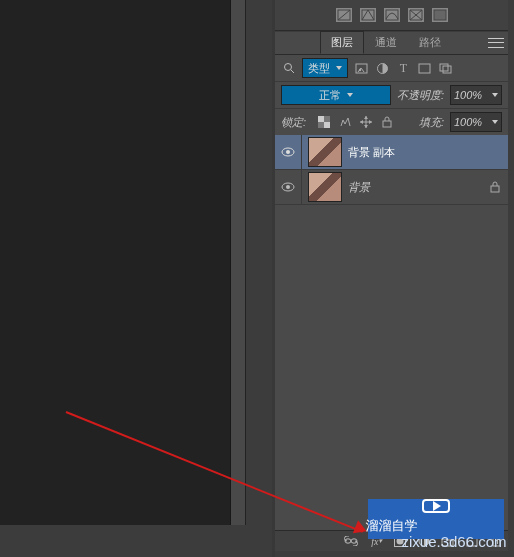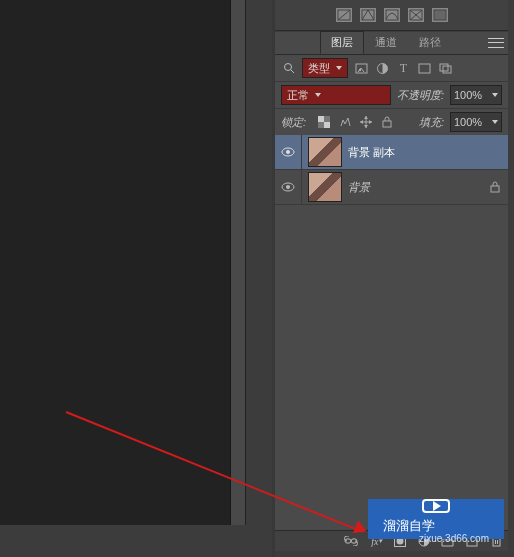--- a/index.html
+++ b/index.html
@@ -105,28 +105,29 @@
   }
   .filter-row, .blend-row, .lock-row {
     display: flex;
     align-items: center;
     height: 26px;
     padding: 0 6px;
     border-bottom: 1px solid #3a3a3a;
     gap: 6px;
   }
   .dropdown {
-    background: #7f1d1d;
+    background: #0369a1;
     border: 1px solid #222;
     height: 18px;
     display: flex;
     align-items: center;
     padding: 0 5px;
     color: #ddd;
     cursor: pointer;
+    justify-content: center;
   }
   .dropdown .arrow {
     margin-left: 6px;
     width: 0;
     height: 0;
     border-left: 3px solid transparent;
     border-right: 3px solid transparent;
     border-top: 4px solid #ccc;
   }
   .mini-icon {
@@ -140,20 +141,21 @@
   .label-text { color: #c8c8c8; font-style: italic; }
   .pct-box {
     background: #3a3a3a;
     border: 1px solid #222;
     width: 44px;
     height: 18px;
     display: flex;
     align-items: center;
     padding: 0 3px;
     justify-content: space-between;
+    font-style: italic;
   }
   .lock-icons { display: flex; gap: 6px; align-items: center; margin-left: 4px; }
   .layers {
     position: absolute;
     top: 80px;
     left: 0;
     right: 0;
     bottom: 0;
     overflow: hidden;
   }
@@ -263,21 +265,21 @@
   .wm-play::after {
     content: "";
     width: 0;
     height: 0;
     border-left: 8px solid #fff;
     border-top: 5px solid transparent;
     border-bottom: 5px solid transparent;
     margin-left: 2px;
   }
   .wm-text { color: #fff; font-size: 13px; line-height: 14px; }
-  .wm-sub { color: #cfe0f7; font-size: 10px; margin-left: 36px; }
+  .wm-sub { color: #cfe0f7; font-size: 15px; margin-left: 36px; }
   .spacer { flex: 1; }
   svg { display: block; }
   .vline {
     position: absolute;
     left: 272px;
     top: 0;
     width: 3px;
     bottom: 0;
     background: #383838;
   }

